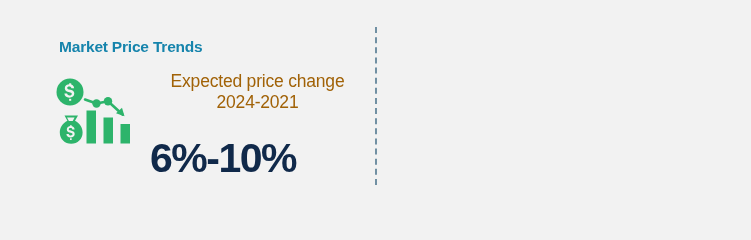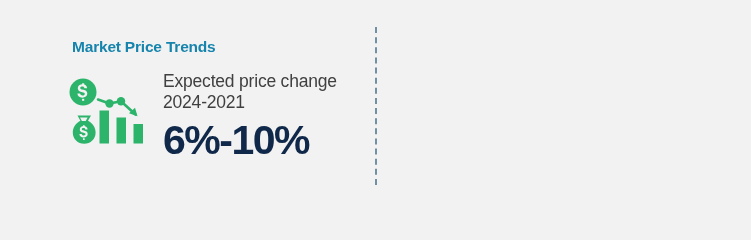--- a/index.html
+++ b/index.html
@@ -20,21 +20,21 @@
     background: #f2f2f2;
     box-sizing: border-box;
   }
 
   
   .panel {
     position: absolute;
     top: 0;
     height: 211px;
   }
-  #panel-left  { left: 17px;   width: 375px; }
+  #panel-left  { left: 4px;   width: 375px; }
   #panel-right { left: 375px; width: 376px; }
 
   
   #divider {
     position: absolute;
     left: 375px;
     top: 27px;
     width: 0px;
     height: 158px;
     border-left: 2px dashed #5b7f96;
@@ -64,26 +64,27 @@
   #left-text-block {
     position: absolute;
     left: 146px;
     top: 71px;
     width: 215px;
   }
   .subtitle {
     font-family: "Liberation Sans", sans-serif;
     font-size: 17.5px;
     line-height: 21px;
-    color: #404040;
+    color: #a16207;
     letter-spacing: -0.2px;
     white-space: nowrap;
+    text-align: center;
   }
   .big-value {
-    margin-top: 5px;
+    margin-top: 23px;
     font-family: "Liberation Sans", sans-serif;
     font-weight: bold;
     font-size: 41px;
     line-height: 44px;
     letter-spacing: -1.5px;
     color: #10294a;
     white-space: nowrap;
   }
 </style>
 </head>

